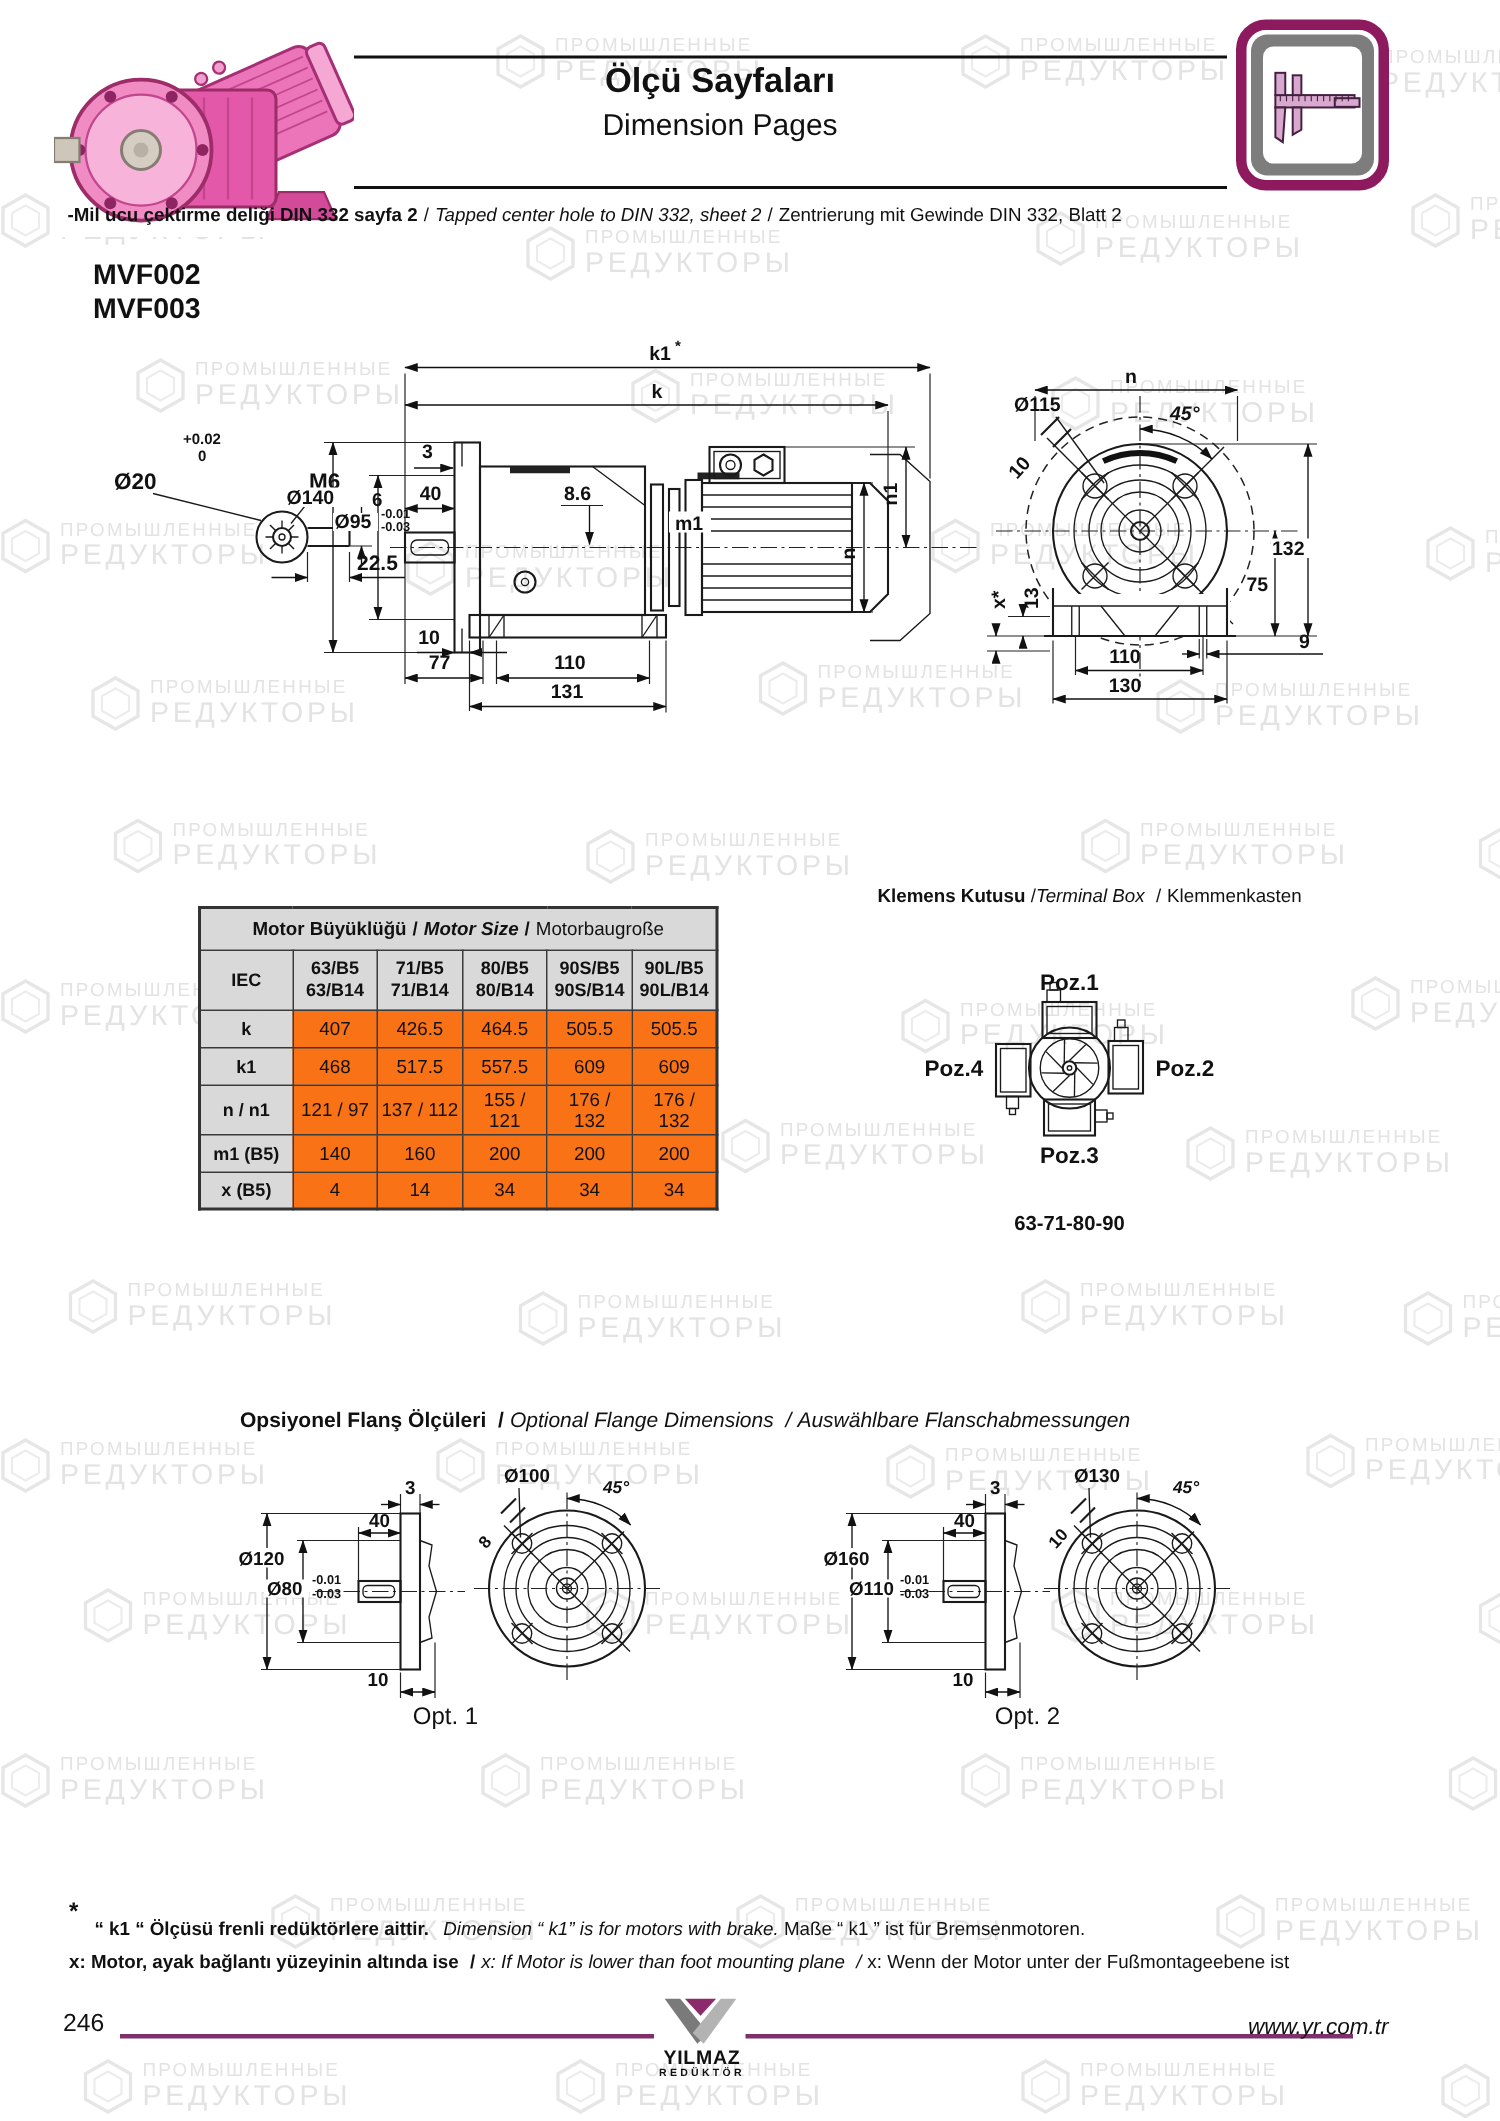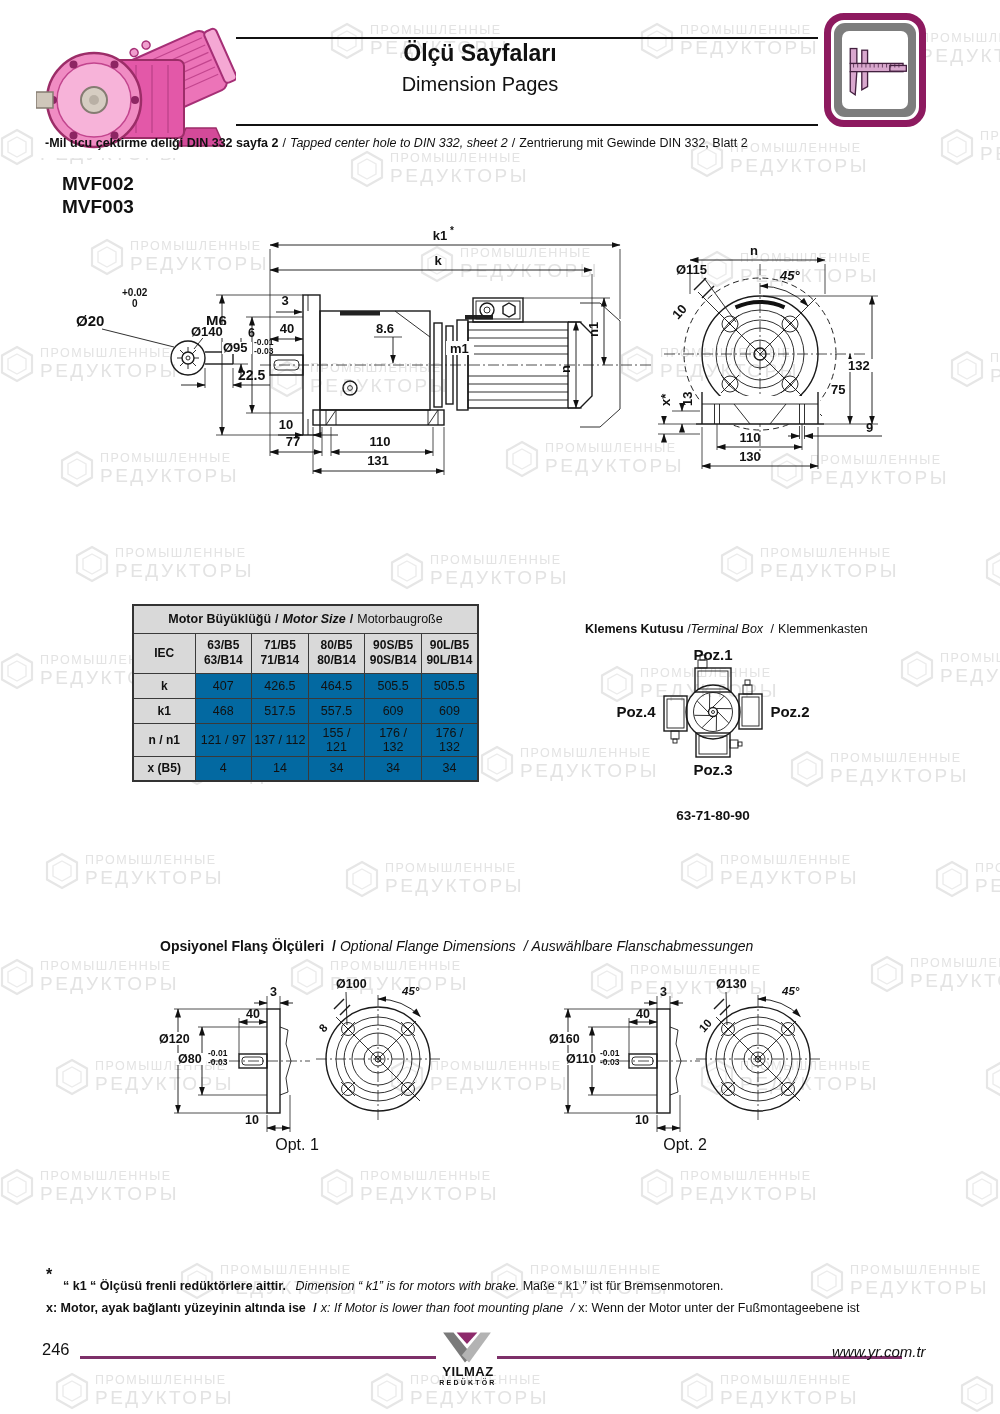--- a/index.html
+++ b/index.html
@@ -40,27 +40,27 @@
 .thk{stroke:#111;stroke-width:4;fill:none}
 .wbg{fill:#fff;stroke:none}
 .hatch{fill:#222;stroke:none}
 .dt{font-weight:bold;font-size:13px;fill:#111}
 .dts{font-weight:bold;font-size:10px;fill:#111}
 .dtl{font-weight:bold;font-size:12.5px;fill:#111}
 .tol{font-weight:bold;font-size:8.5px;fill:#111}
 .poz{font-weight:bold;font-size:15px;fill:#111}
 
 #size-table{position:absolute;left:132px;top:604px;width:345px;border-collapse:collapse;table-layout:fixed;z-index:1;border:2px solid #333}
-#size-table td{border:1px solid #3a3a3a;text-align:center;vertical-align:middle;font-size:12.5px;background:#0369a1;padding:2px}
+#size-table td{border:1px solid #3a3a3a;text-align:center;vertical-align:middle;font-size:12.5px;background:#f97316;padding:2px}
 #size-table .tt,#size-table .hc,#size-table .rl{background:#d9d9d9;font-weight:bold}
 #size-table .tt{height:28px;font-size:12.5px}
 #size-table .hc{height:40px;font-size:12px;line-height:1.25}
 #size-table .rl{font-size:12px}
 #size-table .dc{height:25px}
-#klemens-heading{left:585px;top:622px;font-size:12.5px}
+#klemens-heading{left:585px;top:590px;font-size:12.5px}
 #flange-heading{left:160px;top:938px;font-size:14px}
 .optlab{width:90px;text-align:center;font-weight:normal;font-size:16px}
 
 #fn-star{left:46px;top:1266px;font-size:16px;font-weight:bold}
 #fn1{left:63px;top:1279px;font-size:12.5px}
 #fn2{left:46px;top:1301px;font-size:12.5px}
 
 #page-num{left:42px;top:1340px;font-size:16.5px}
 .frule{position:absolute;height:2.5px;background:#7d3069;top:1356px}
 #logo-txt1{left:426px;top:1364px;width:84px;text-align:center;font-size:13px;font-weight:bold;letter-spacing:0.5px}
@@ -928,20 +928,28 @@
     </tr>
     <tr>
       <td class="rl">n / n1</td>
       <td class="dc">121 / 97</td>
       <td class="dc">137 / 112</td>
       <td class="dc">155 / 121</td>
       <td class="dc">176 / 132</td>
       <td class="dc">176 / 132</td>
     </tr>
     <tr>
+      <td class="rl">m1 (B5)</td>
+      <td class="dc">140</td>
+      <td class="dc">160</td>
+      <td class="dc">200</td>
+      <td class="dc">200</td>
+      <td class="dc">200</td>
+    </tr>
+    <tr>
       <td class="rl">x (B5)</td>
       <td class="dc">4</td>
       <td class="dc">14</td>
       <td class="dc">34</td>
       <td class="dc">34</td>
       <td class="dc">34</td>
     </tr>
   </tbody>
     </table>
 

